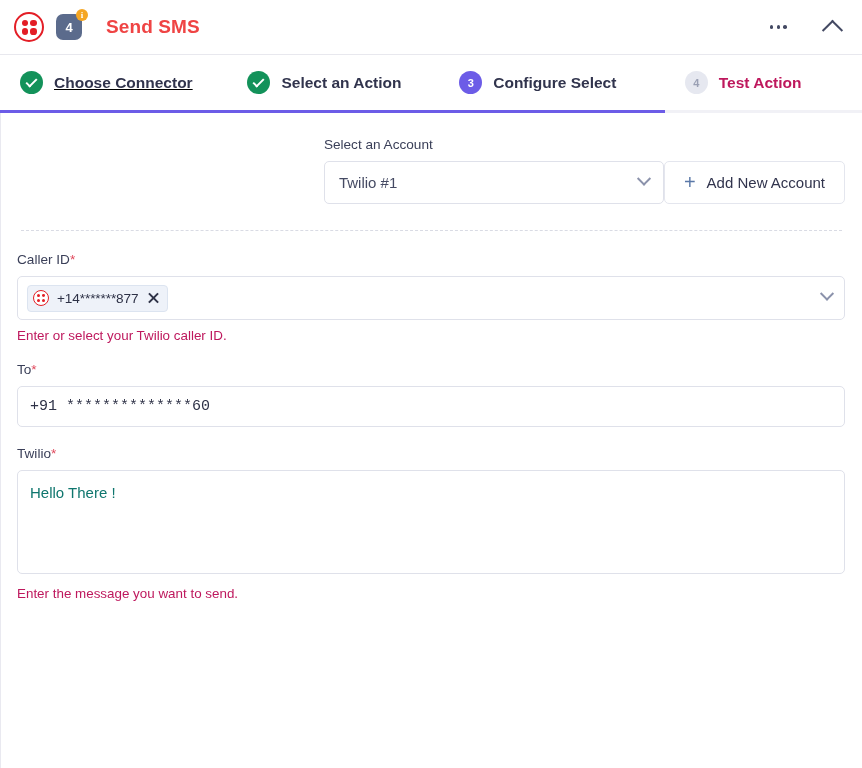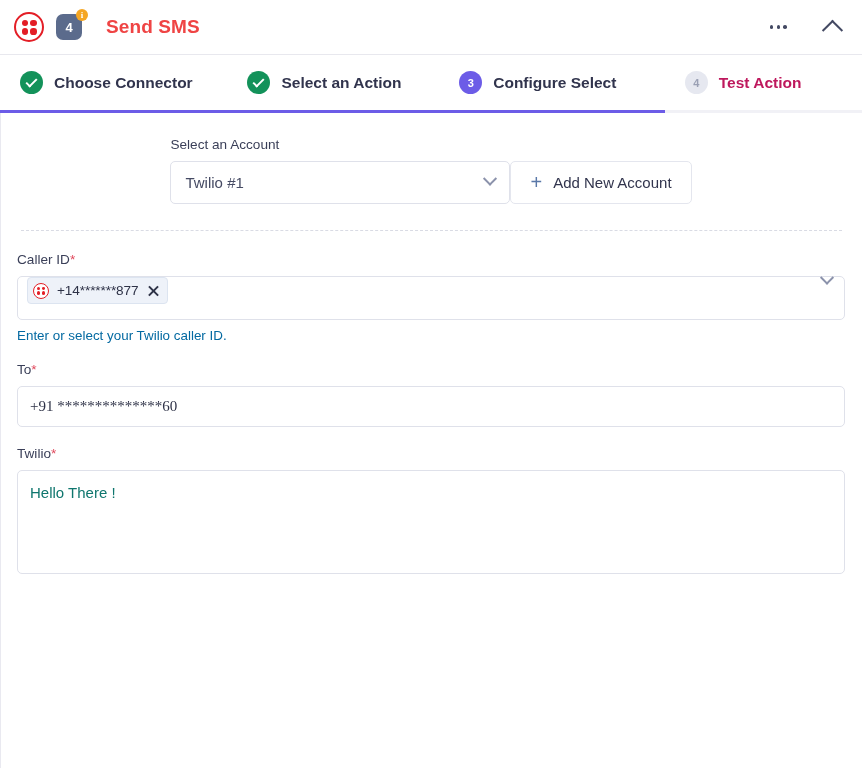--- a/index.html
+++ b/index.html
@@ -98,21 +98,21 @@
     align-items: center;
     height: 55px;
     padding: 0 0 0 20px;
   }
   .step {
     display: flex;
     align-items: center;
     gap: 11px;
     cursor: pointer;
   }
-  .step.s1 { width: 231px; }
+  .step.s1 { width: 231px; text-decoration: underline; }
   .step.s2 { width: 215px; text-align: center; }
   .step.s3 { width: 229px; }
   .step.s4 { width: 180px; }
   .step-circle {
     width: 23px; height: 23px;
     border-radius: 50%;
     display: flex; align-items: center; justify-content: center;
     font-size: 11px;
     font-weight: bold;
     color: #fff;
@@ -147,21 +147,21 @@
     border-left: 1px solid #e9e9f0;
     height: calc(768px - 55px - 58px);
     position: relative;
     overflow: hidden;
   }
   .section { padding: 0 20px; }
 
   .account-row {
     display: flex;
     align-items: flex-end;
-    justify-content: center;
+    justify-content: flex-end;
     padding: 24px 17px 0 16px;
   }
   .field-label {
     font-size: 13.6px;
     color: #3a3f58;
     margin-bottom: 9px;
   }
   .req { color: #e0475b; }
   .select-box {
     width: 340px;
@@ -217,21 +217,21 @@
   .field { margin-bottom: 0; }
   .field + .field { margin-top: 19px; }
 
   .chip-input {
     width: 100%;
     min-height: 44px;
     border: 1px solid #dfe1ea;
     border-radius: 5px;
     background: #fff;
     display: flex;
-    align-items: flex-start;
+    align-items: center;
     padding: 0 12px 0 9px;
     cursor: text;
   }
   .chip {
     display: flex;
     align-items: center;
     gap: 8px;
     background: #eef2f9;
     border: 1px solid #dce4f0;
     border-radius: 4px;
@@ -268,40 +268,40 @@
 
   .text-input {
     width: 100%;
     height: 41px;
     border: 1px solid #dfe1ea;
     border-radius: 5px;
     background: #fff;
     padding: 0 12px;
     font-size: 15px;
     color: #2e3247;
-    font-family: Liberation Serif, serif;
+    font-family: Liberation Mono, monospace;
     outline: none;
   }
   .textarea {
     width: 100%;
     height: 104px;
     border: 1px solid #dfe1ea;
     border-radius: 5px;
     background: #fff;
     padding: 11px 12px;
     font-size: 15px;
     color: #0f766e;
     font-family: "Liberation Sans", sans-serif;
     outline: none;
     resize: none;
     line-height: 1.4;
   }
   .hint {
     font-size: 13.4px;
-    color: #0369a1;
+    color: #be185d;
     margin-top: 8px;
   }
   .chevron-up {
     width: 15px; height: 15px;
     border-left: 2.4px solid #444a63;
     border-top: 2.4px solid #444a63;
     transform: rotate(45deg) translate(2px, 2px);
   }
 </style>
 </head>
@@ -421,16 +421,17 @@
         <span>To</span><span class="req">*</span>
       </div>
       <input class="text-input" type="text" value="+91 **************60" style="">
     </div>
 
     <div class="field">
       <div class="field-label">
         <span>Twilio</span><span class="req">*</span>
       </div>
       <textarea class="textarea" style="">Hello There !</textarea>
+      <div class="hint">Enter the message you want to send.</div>
     </div>
 
   </div>
 </div>
 
 </body></html>

